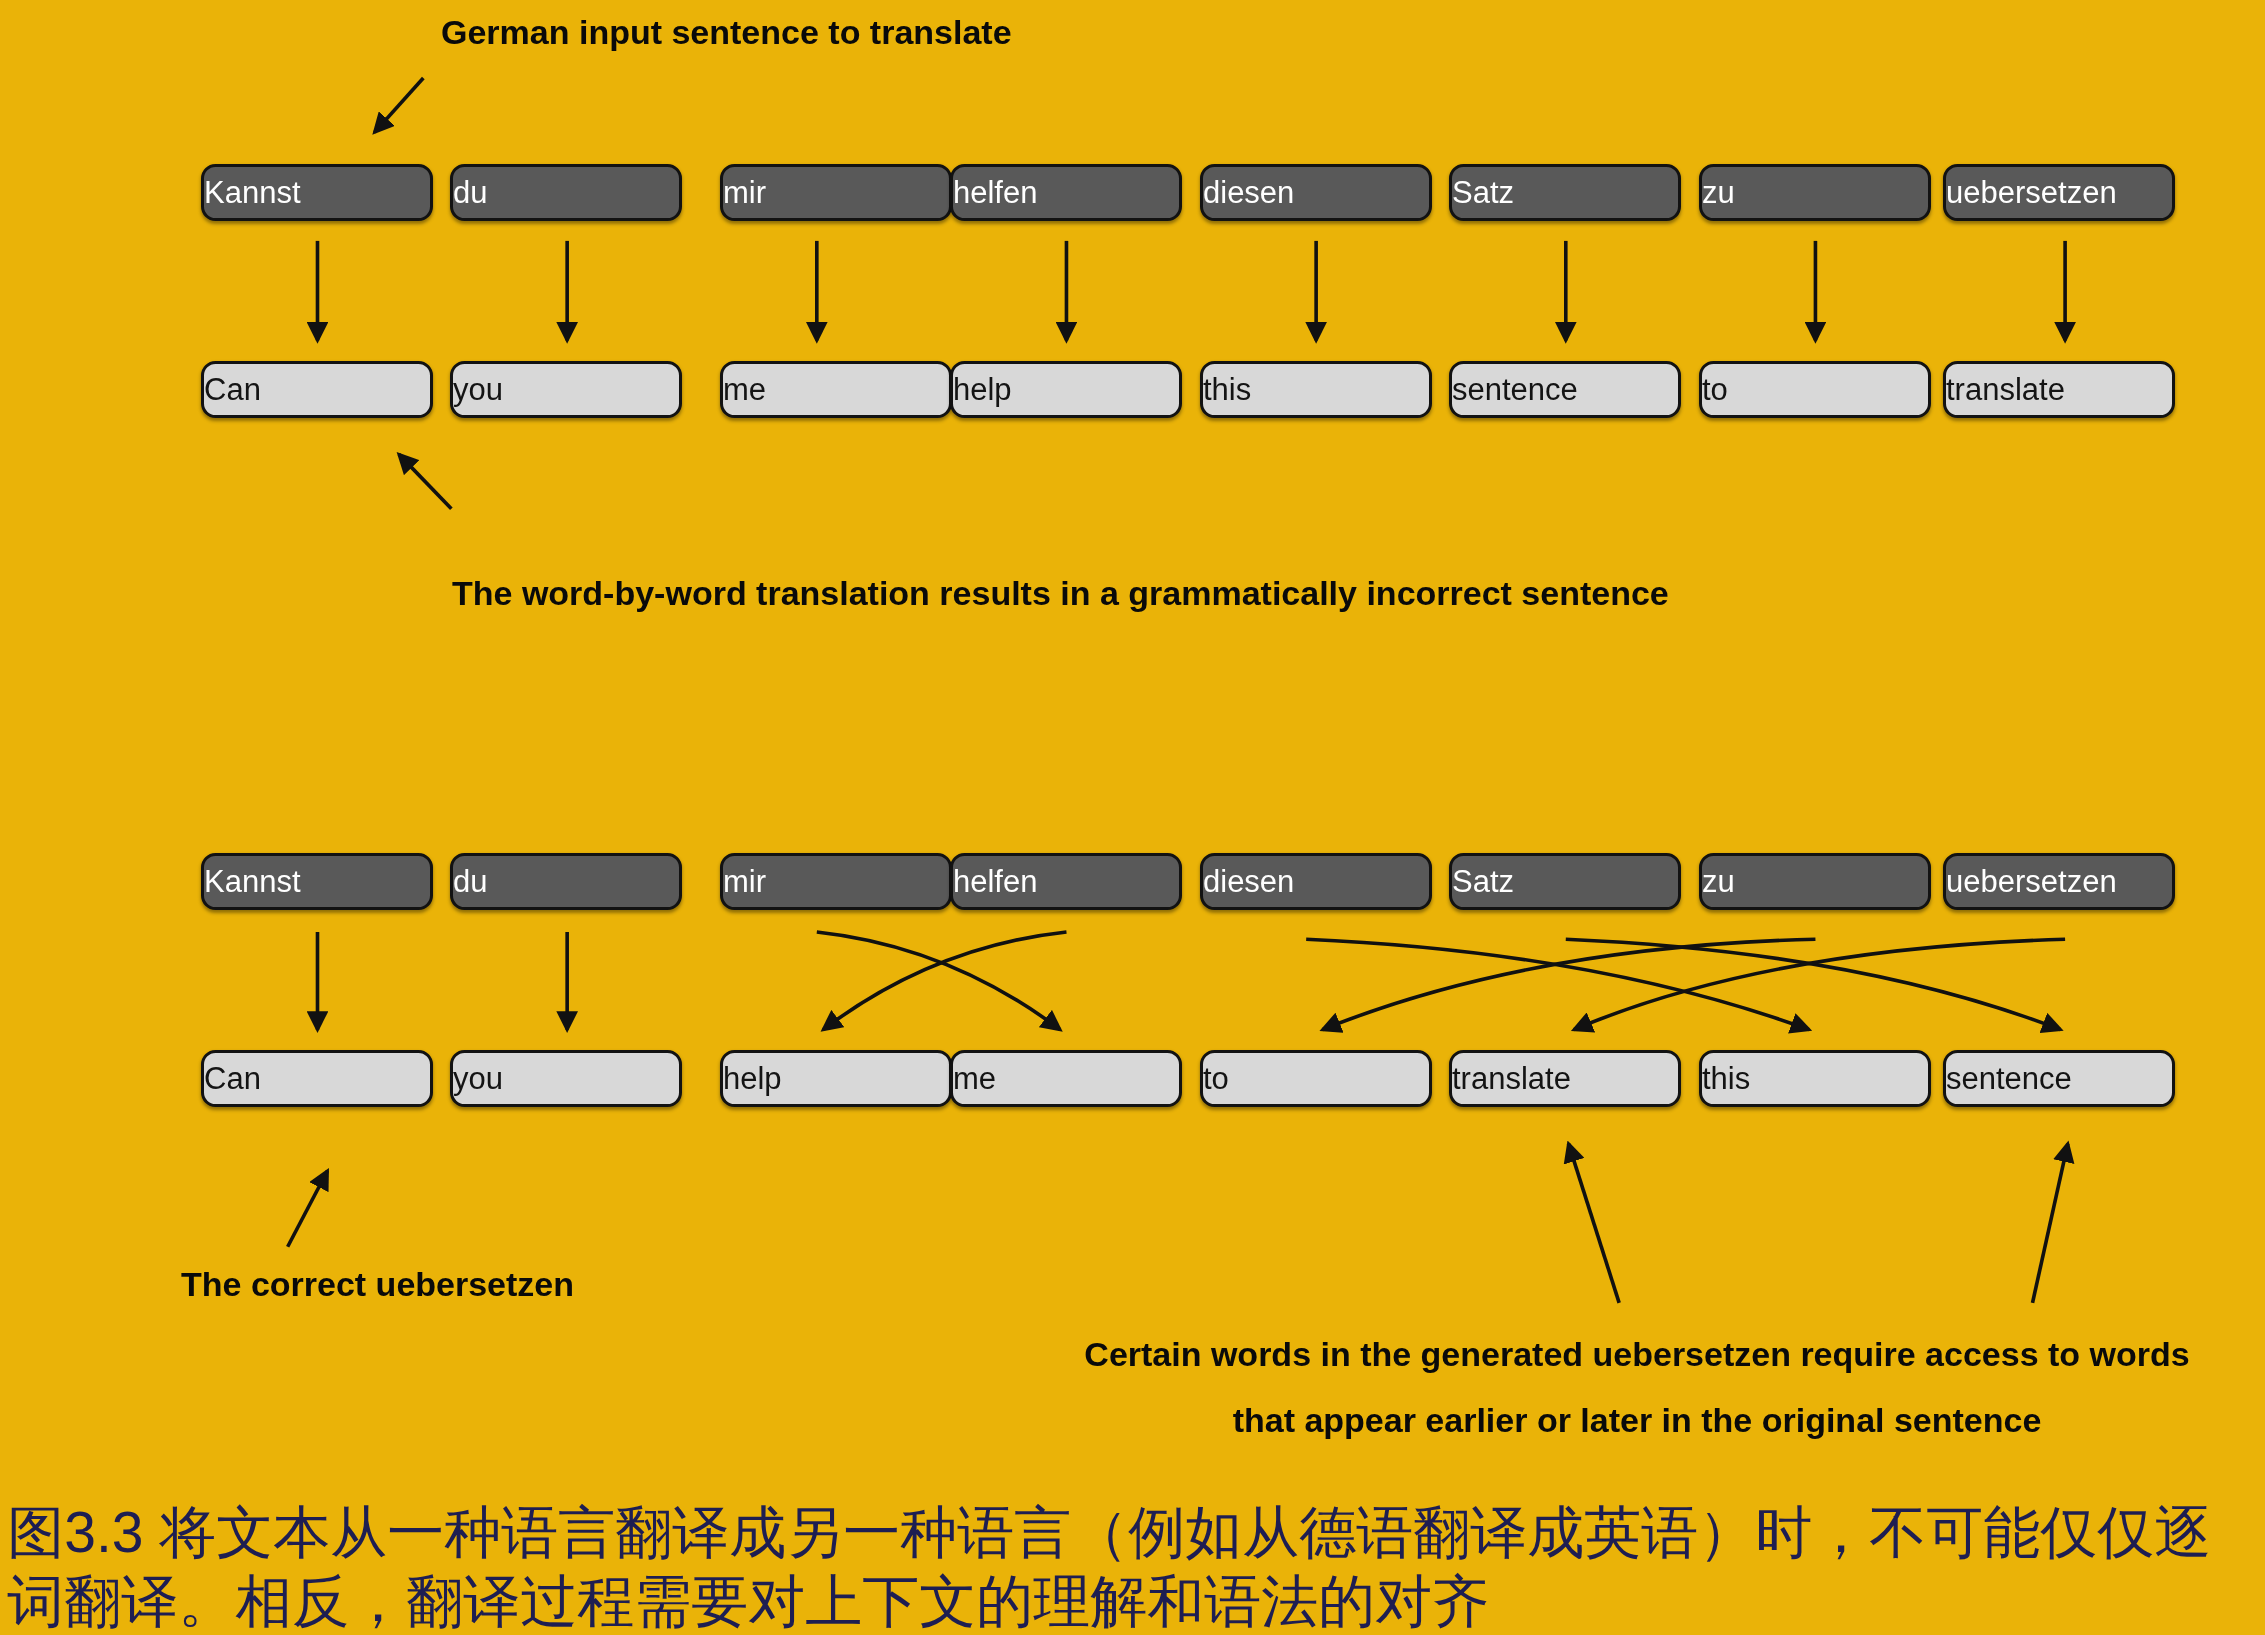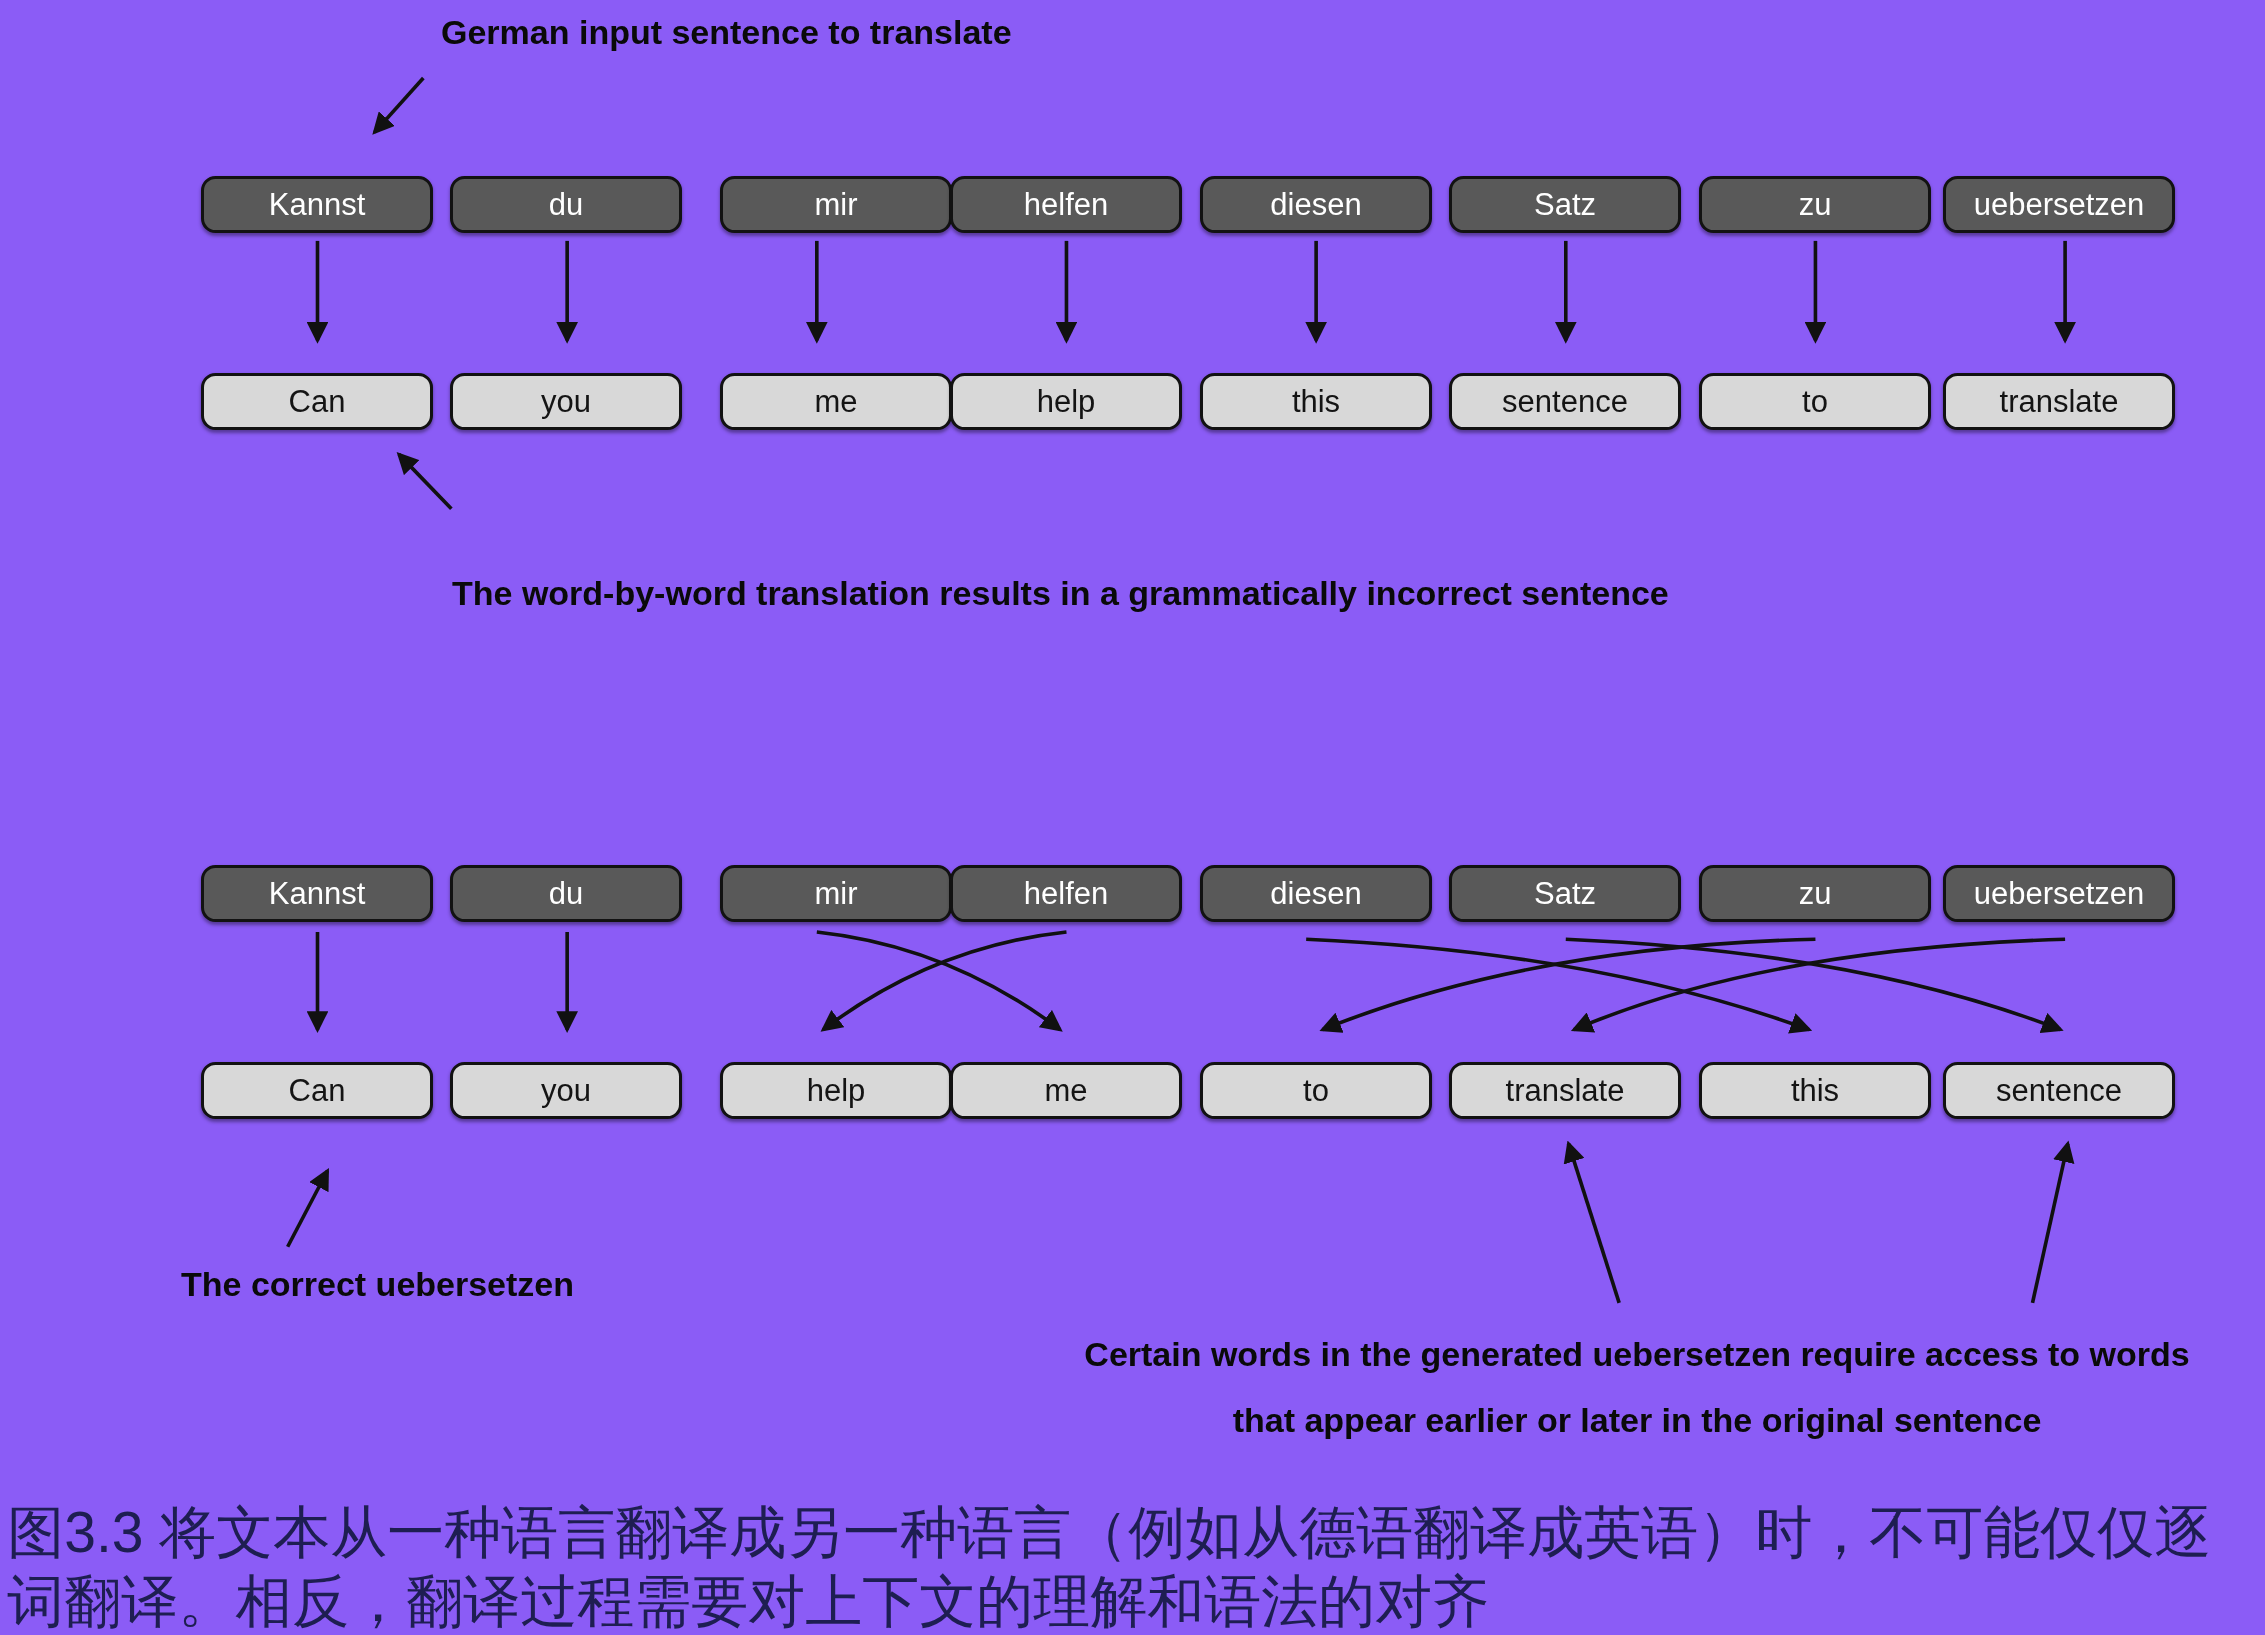--- a/index.html
+++ b/index.html
@@ -1,21 +1,21 @@
 <!DOCTYPE html>
 <html style="font-size:14.5px"><head>
 <meta charset="utf-8">
 <style>
   html,body{margin:0;padding:0;background:#ffffff;}
-  #canvas{position:relative;width:2265px;height:1636px;background:#8b5cf6;overflow:hidden;
+  #canvas{position:relative;width:2265px;height:1636px;background:#eab308;overflow:hidden;
           font-family:"Liberation Sans",sans-serif;}
   #arrows{position:absolute;left:0;top:0;width:2265px;height:1636px;pointer-events:none;}
   .box{position:absolute;width:226px;height:51px;border:3.6px solid #121212;border-radius:14.5px;
-       text-align:center;line-height:51px;font-size:31px;
-       box-shadow:0 2.7px 3.6px rgba(0,0,0,0.38);margin-top:12px;}
+       text-align:left;line-height:51px;font-size:31px;
+       box-shadow:0 2.7px 3.6px rgba(0,0,0,0.38);}
   .dark{background:#595959;color:#ffffff;}
   .light{background:#d8d8d8;color:#141414;}
   .r1{top:164px}.r2{top:361px}.r3{top:853px}.r4{top:1050px}
   .c0{left:201px}.c1{left:450px}.c2{left:720px}.c3{left:950px}
   .c4{left:1200px}.c5{left:1449px}.c6{left:1699px}.c7{left:1943px}
   .ann{position:absolute;font-weight:bold;color:#0a0a0a;font-size:34px;white-space:nowrap;}
   #ann-german{left:441px;top:12.7px;}
   #ann-wordbyword{left:452px;top:532px;margin-top:42px;}
   #ann-correct{left:181px;top:1265px;}
   #ann-context{left:1031px;top:1321px;width:1212px;text-align:center;white-space:normal;

